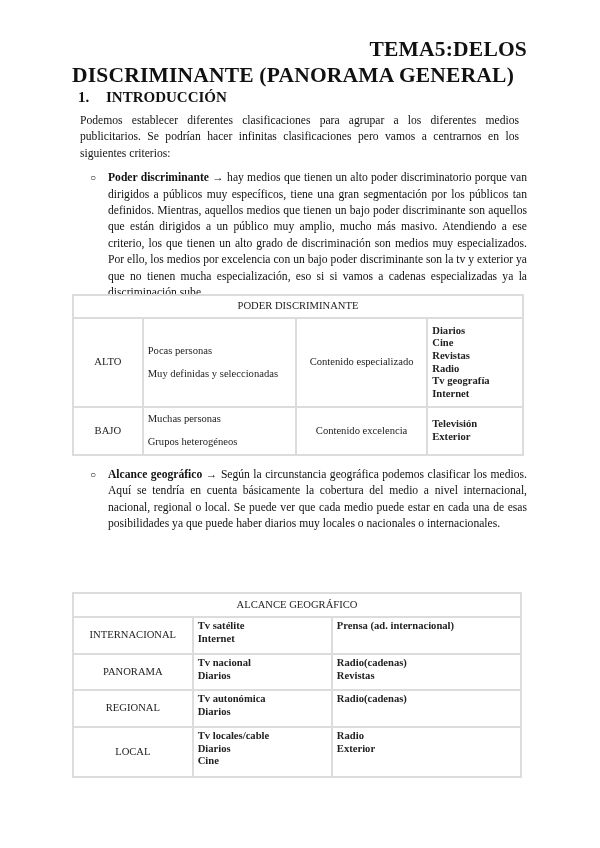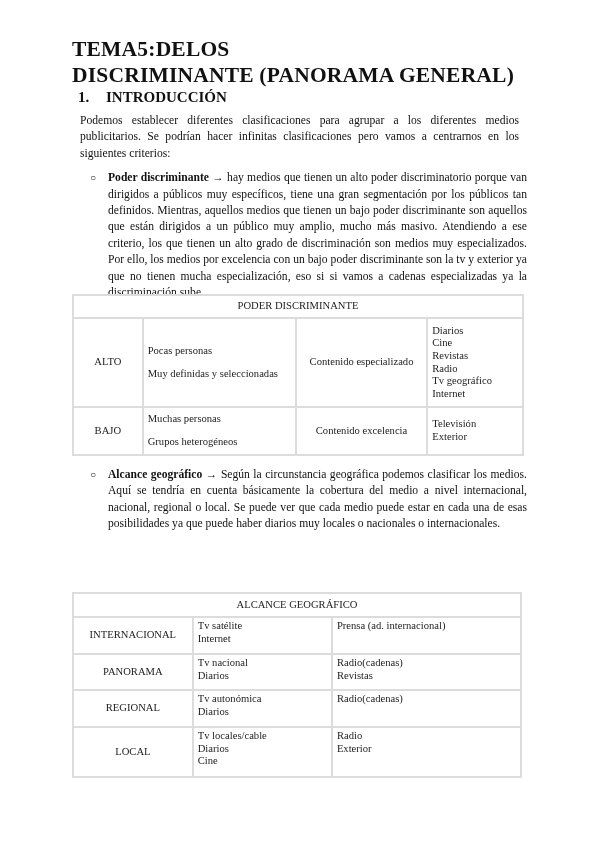--- a/index.html
+++ b/index.html
@@ -5,21 +5,21 @@
     html, body { margin: 0; padding: 0; background: #ffffff; }
     body {
       width: 600px; height: 848px; position: relative; overflow: hidden;
       font-family: "Liberation Serif", "DejaVu Serif", serif; color: #111;
     }
     .page { position: absolute; left: 72px; top: 36px; width: 455px; }
     .title {
       font-weight: bold; font-size: 21.5px; line-height: 26px; margin: 0;
       text-align: justify; text-align-last: left; letter-spacing: 0.2px;
     }
-    .title .line1 { display: flex; justify-content: flex-start; }
+    .title .line1 { display: flex; justify-content: flex-end; }
     .heading {
       font-weight: bold; font-size: 15px; margin: 1px 0 0 6px; line-height: 16px;
     }
     .heading .num { display: inline-block; width: 28px; }
     .para {
       font-size: 11.6px; line-height: 16.4px; text-align: justify; margin: 8px;
     }
     .bullet {
       position: relative; padding-left: 36px; font-size: 11.6px; line-height: 16.4px;
       text-align: justify;
@@ -27,21 +27,21 @@
     .bullet .dot {
       position: absolute; left: 18px; top: 0; font-size: 10px;
     }
     .bullet b { font-weight: bold; }
     table.doc {
       border-collapse: collapse; font-size: 10.6px; line-height: 12.6px; color: #222;
       position: absolute;
     }
     table.doc td { border: 2px solid #dcdcdc; padding: 2px 4px; vertical-align: middle; }
     .center { text-align: center; }
-    .stack div { white-space: nowrap; }
+    .stack div { white-space: nowrap; font-weight: bold; }
     .gap { height: 10px; }
   </style>
 </head>
 <body>
 
 <div class="page">
   <h1 class="title">
     <span class="line1">
       <span>TEMA</span>
       <span>5:</span>
@@ -82,21 +82,21 @@
       <div>Pocas personas</div>
       <div class="gap"></div>
       <div>Muy definidas y seleccionadas</div>
     </td>
     <td class="center">Contenido especializado</td>
     <td class="stack">
       <div>Diarios</div>
       <div>Cine</div>
       <div>Revistas</div>
       <div>Radio</div>
-      <div>Tv geográfico</div>
+      <div>Tv geografía</div>
       <div>Internet</div>
     </td>
   </tr>
   <tr style="height:48px">
     <td class="center">BAJO</td>
     <td>
       <div>Muchas personas</div>
       <div class="gap"></div>
       <div>Grupos heterogéneos</div>
     </td>

